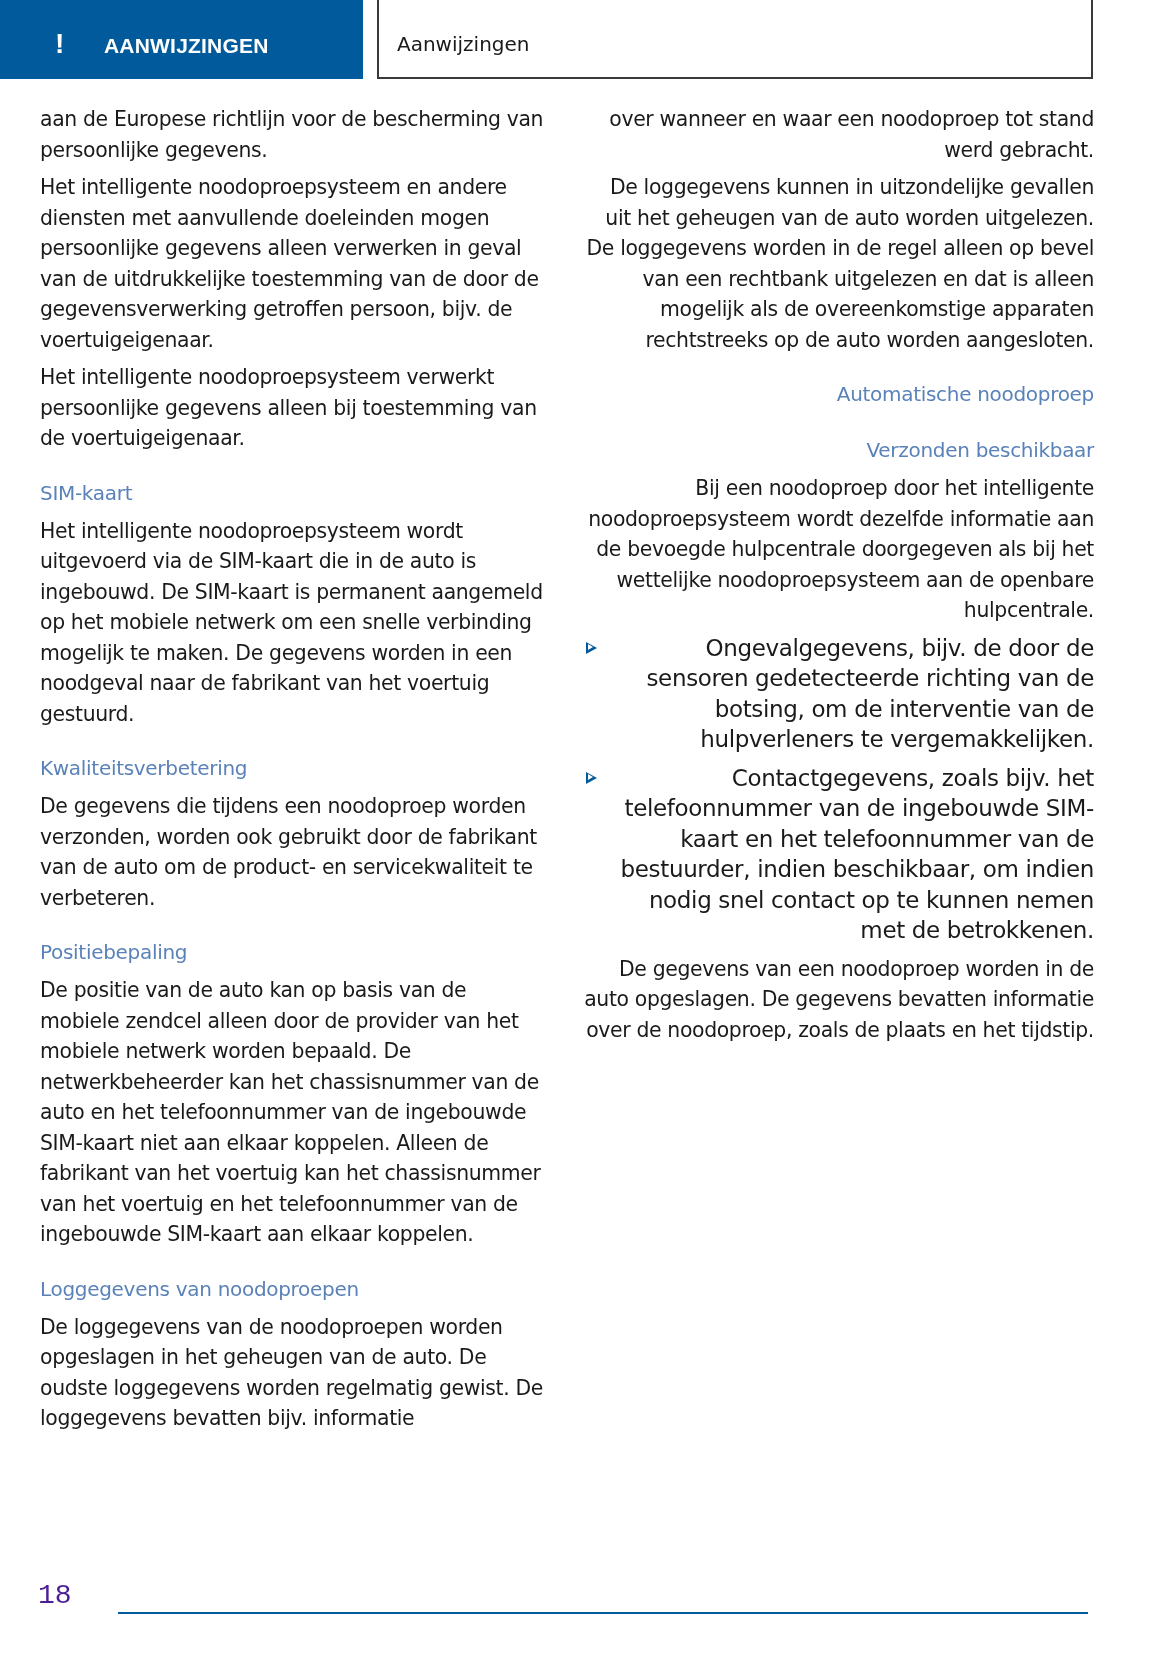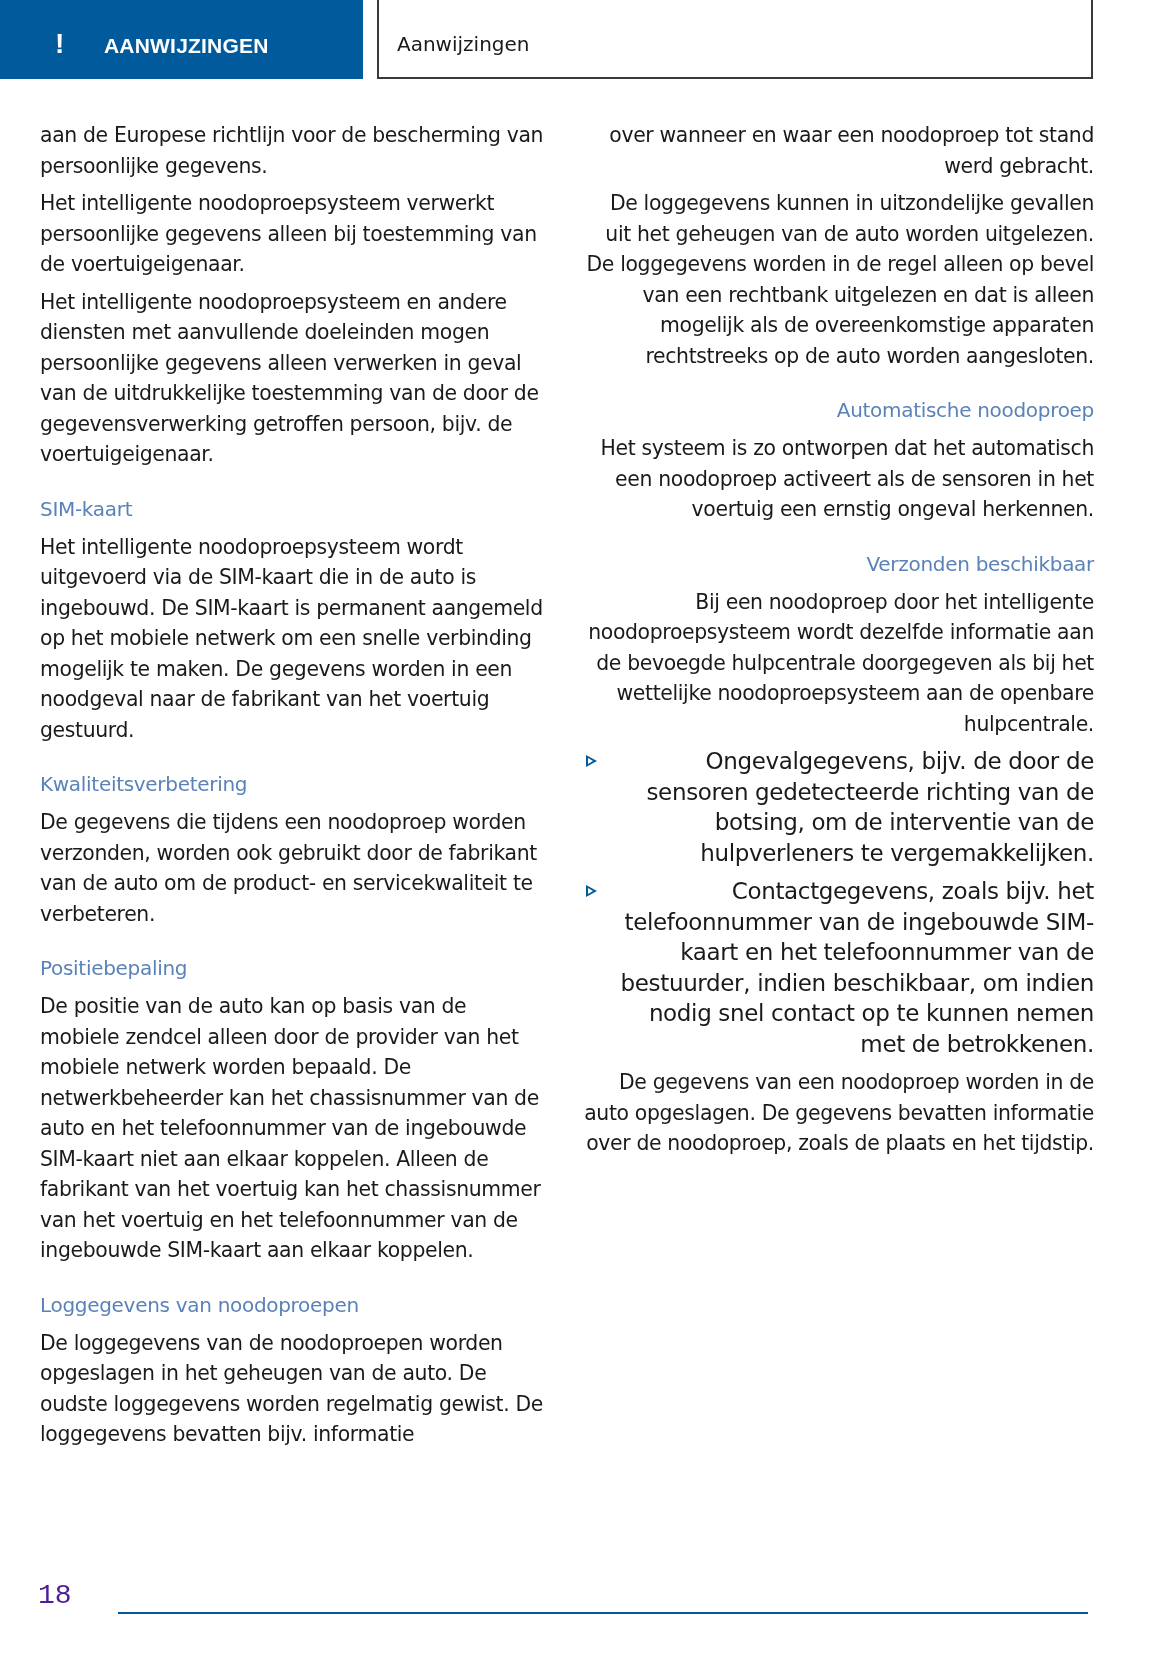--- a/index.html
+++ b/index.html
@@ -21,21 +21,21 @@
     }
     .header-box {
       position: absolute; left: 377px; top: -2px; width: 712px; height: 79px;
       border: 2px solid #3a3a3a; border-top: none; background: #ffffff;
     }
     .header-box .box-label {
       position: absolute; left: 18px; top: 36px; font-size: 20px;
       font-family: "DejaVu Sans", sans-serif; color: #1a1a1a; line-height: 1;
     }
     .col {
-      position: absolute; top: 120px; width: 505px;
+      position: absolute; top: 104px; width: 505px;
     }
     .col.left { left: 40px; }
     .col.right { left: 584px; width: 510px; text-align: right; }
     p {
       margin: 0 0 7px 0; font-size: 20.4px; line-height: 30.5px;
       font-family: "DejaVu Sans", sans-serif; color: #1a1a1a;
       letter-spacing: -0.35px;
     }
     h2 {
       margin: 22px 0 6px 0; font-size: 20px; font-weight: normal; line-height: 34px;
@@ -71,42 +71,41 @@
 <div class="header-tab">
   <span class="excl">!</span>
   <span class="tab-label">AANWIJZINGEN</span>
 </div>
 <div class="header-box">
   <span class="box-label">Aanwijzingen</span>
 </div>
 
 <div class="col left">
   <p>aan de Europese richtlijn voor de bescherming van persoonlijke gegevens.</p>
+  <p>Het intelligente noodoproepsysteem en andere diensten met aanvullende doeleinden mogen persoonlijke gegevens alleen verwerken in geval van de uitdrukkelijke toestemming van de door de gegevensverwerking getroffen persoon, bijv. de voertuigeigenaar.</p>
   <p>Het intelligente noodoproepsysteem verwerkt persoonlijke gegevens alleen bij toestemming van de voertuigeigenaar.</p>
-  <p>Het intelligente noodoproepsysteem en andere diensten met aanvullende doeleinden mogen persoonlijke gegevens alleen verwerken in geval van de uitdrukkelijke toestemming van de door de gegevensverwerking getroffen persoon, bijv. de voertuigeigenaar.</p>
 
   <h2>SIM-kaart</h2>
   <p>Het intelligente noodoproepsysteem wordt uitgevoerd via de SIM-kaart die in de auto is ingebouwd. De SIM-kaart is permanent aangemeld op het mobiele netwerk om een snelle verbinding mogelijk te maken. De gegevens worden in een noodgeval naar de fabrikant van het voertuig gestuurd.</p>
 
   <h2>Kwaliteitsverbetering</h2>
   <p>De gegevens die tijdens een noodoproep worden verzonden, worden ook gebruikt door de fabrikant van de auto om de product- en servicekwaliteit te verbeteren.</p>
 
   <h2>Positiebepaling</h2>
   <p>De positie van de auto kan op basis van de mobiele zendcel alleen door de provider van het mobiele netwerk worden bepaald. De netwerkbeheerder kan het chassisnummer van de auto en het telefoonnummer van de ingebouwde SIM-kaart niet aan elkaar koppelen. Alleen de fabrikant van het voertuig kan het chassisnummer van het voertuig en het telefoonnummer van de ingebouwde SIM-kaart aan elkaar koppelen.</p>
 
   <h2>Loggegevens van noodoproepen</h2>
   <p>De loggegevens van de noodoproepen worden opgeslagen in het geheugen van de auto. De oudste loggegevens worden regelmatig gewist. De loggegevens bevatten bijv. informatie</p>
 </div>
 
 <div class="col right">
   <p>over wanneer en waar een noodoproep tot stand werd gebracht.</p>
   <p>De loggegevens kunnen in uitzondelijke gevallen uit het geheugen van de auto worden uitgelezen. De loggegevens worden in de regel alleen op bevel van een rechtbank uitgelezen en dat is alleen mogelijk als de overeenkomstige apparaten rechtstreeks op de auto worden aangesloten.</p>
 
   <h2>Automatische noodoproep</h2>
-  <p>Het systeem is zo ontworpen dat het automatisch een noodoproep activeert als de sensoren in het voertuig een ernstig ongeval herkennen.</p>
 
   <h2>Verzonden beschikbaar</h2>
   <p>Bij een noodoproep door het intelligente noodoproepsysteem wordt dezelfde informatie aan de bevoegde hulpcentrale doorgegeven als bij het wettelijke noodoproepsysteem aan de openbare hulpcentrale.</p>
   <ul class="bullets">
     <li>
       <span class="tri"></span>
       <span>Ongevalgegevens, bijv. de door de sensoren gedetecteerde richting van de botsing, om de interventie van de hulpverleners te vergemakkelijken.</span>
     </li>
     <li>
       <span class="tri"></span>

